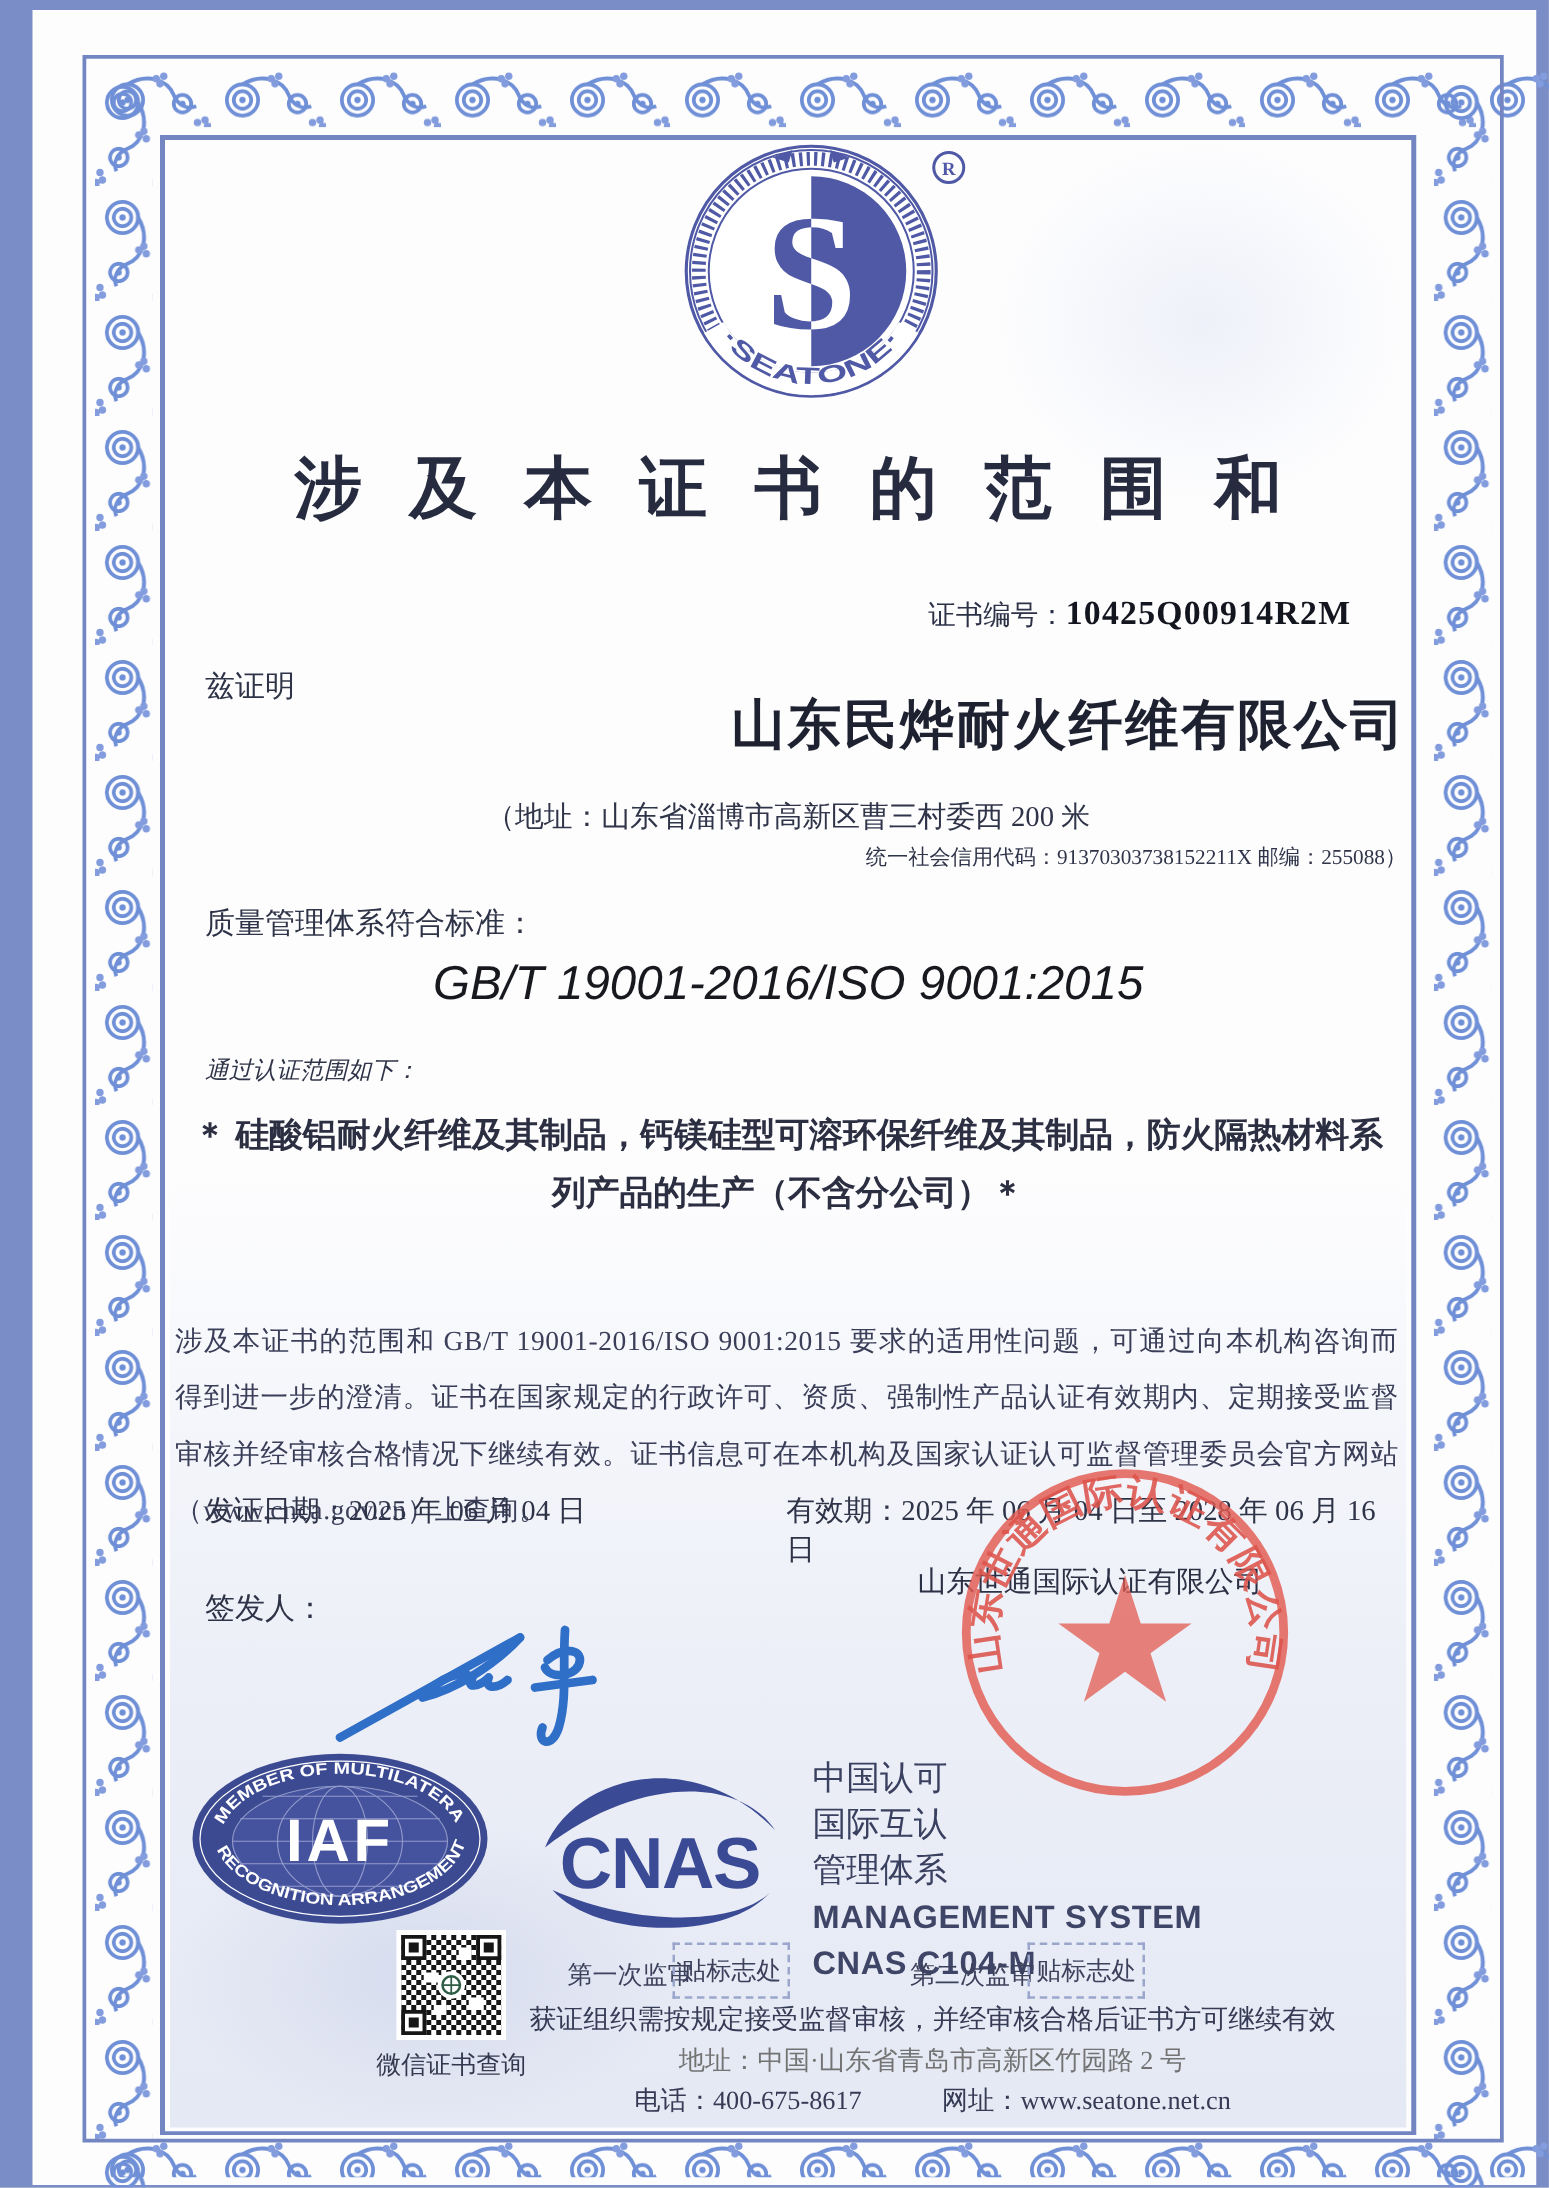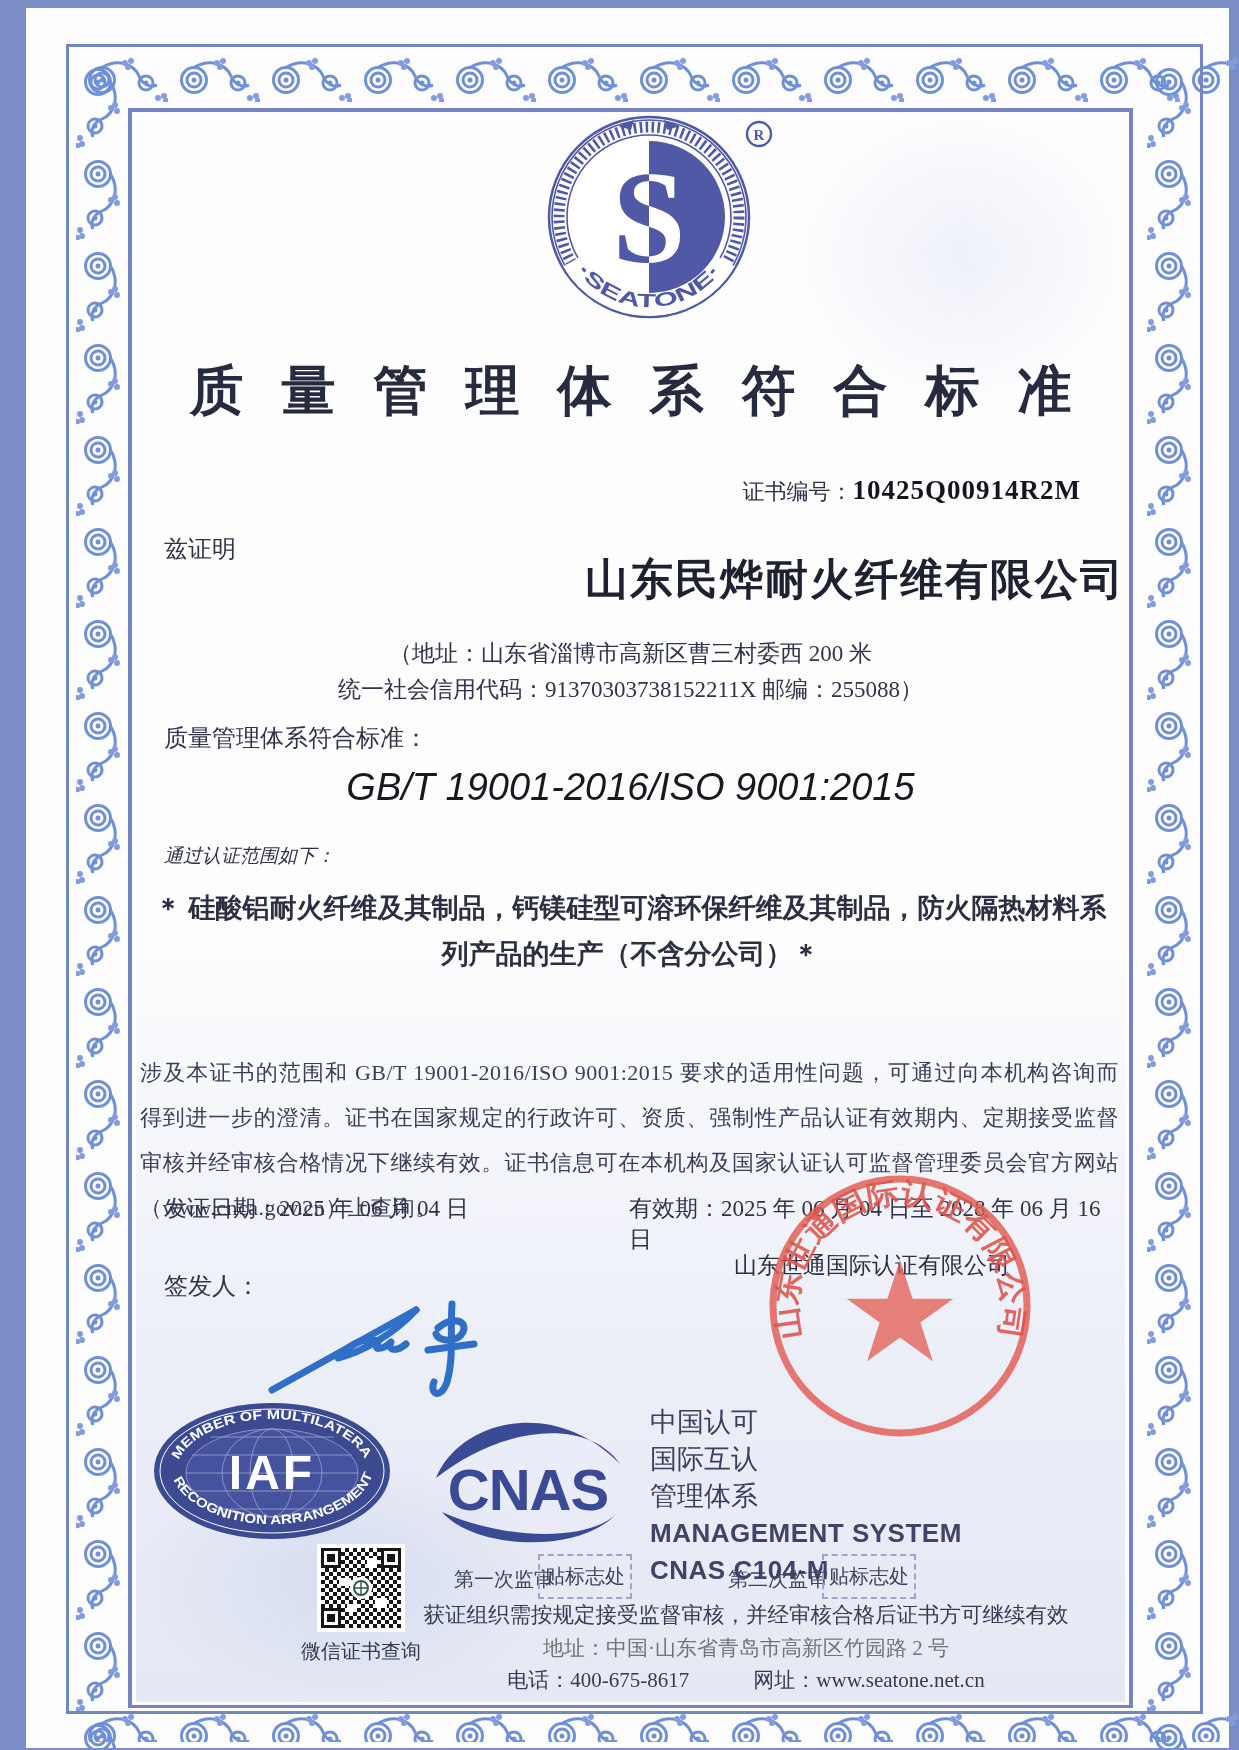--- a/index.html
+++ b/index.html
@@ -25,21 +25,21 @@
   .abs{position:absolute;}
   .seatone-logo{left:410px;top:-2px;}
   .title{left:0;right:0;top:241px;text-align:center;font-size:54px;font-weight:600;color:#262b3f;
          letter-spacing:38px;padding-left:38px;white-space:nowrap;}
   .certline{left:0;right:44px;top:361px;text-align:right;font-size:22px;color:#2c3146;}
   .certline .no{font-size:27px;font-weight:bold;color:#14161f;letter-spacing:1px;}
   .intro{left:28px;top:419px;font-size:24px;}
   .company{left:0;right:0;top:437px;text-align:right;font-size:43px;font-weight:bold;
            color:#1d2130;letter-spacing:2px;}
   .addr1{left:0;right:0;top:524px;text-align:center;font-size:23px;color:#2f3449;}
-  .addr2{left:0;right:0;top:560px;text-align:center;font-size:23px;color:#2f3449;}
+  .addr2{left:0;right:0;top:560px;text-align:right;font-size:17px;color:#2f3449;}
   .stdlabel{left:28px;top:608px;font-size:24px;}
   .standard{left:0;right:0;top:652px;text-align:center;font-size:38px;color:#17191f;
             font-family:"Liberation Sans","DejaVu Sans",sans-serif;font-style:italic;}
   .scopelabel{left:28px;top:729px;font-size:19px;font-style:italic;}
   .scope{left:8px;right:8px;top:771px;text-align:center;font-size:27px;font-weight:600;
          color:#2c2f42;line-height:46px;}
   .legal{left:4px;right:6px;top:936px;font-size:22px;color:#3a3e58;line-height:45px;
          text-align:justify;letter-spacing:.5px;}
   .issue{left:28px;top:1079px;font-size:23px;}
   .validity{left:493px;top:1079px;font-size:23px;}
@@ -154,21 +154,21 @@
         <path id="seatoneArc" d="M25,150 A90,90 0 0 0 181,150" fill="none" stroke="#ffffff" stroke-width="18"></path>
         <text font-family="'Liberation Sans','DejaVu Sans',sans-serif" font-weight="bold" font-size="19" fill="#4f59a5">
           <textPath href="#seatoneArc" startOffset="10" textLength="168" lengthAdjust="spacingAndGlyphs">·SEATONE·</textPath>
         </text>
         <g>
           <circle cx="213" cy="22" r="12" fill="none" stroke="#4f59a5" stroke-width="2.4"></circle>
           <text x="213" y="28" text-anchor="middle" font-size="15" font-weight="bold" fill="#4f59a5" font-family="'Liberation Serif','DejaVu Serif',serif">R</text>
         </g>
       </svg>
 
-      <div class="abs title">质量管理体系符合标准</div>
+      <div class="abs title">涉及本证书的范围和</div>
       <div class="abs certline">
         <span>证书编号：</span><span class="no">10425Q00914R2M</span>
       </div>
 
       <div class="abs intro">兹证明</div>
       <div class="abs company">山东民烨耐火纤维有限公司</div>
       <div class="abs addr1">（地址：山东省淄博市高新区曹三村委西 200 米</div>
       <div class="abs addr2">统一社会信用代码：91370303738152211X 邮编：255088）</div>
       <div class="abs stdlabel">质量管理体系符合标准：</div>
       <div class="abs standard">GB/T 19001-2016/ISO 9001:2015</div>

